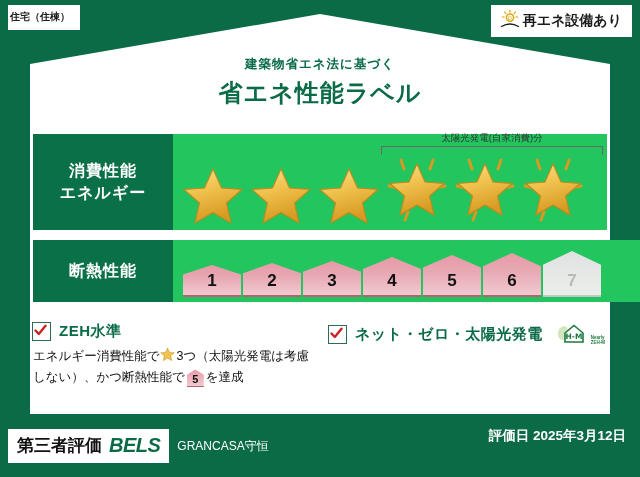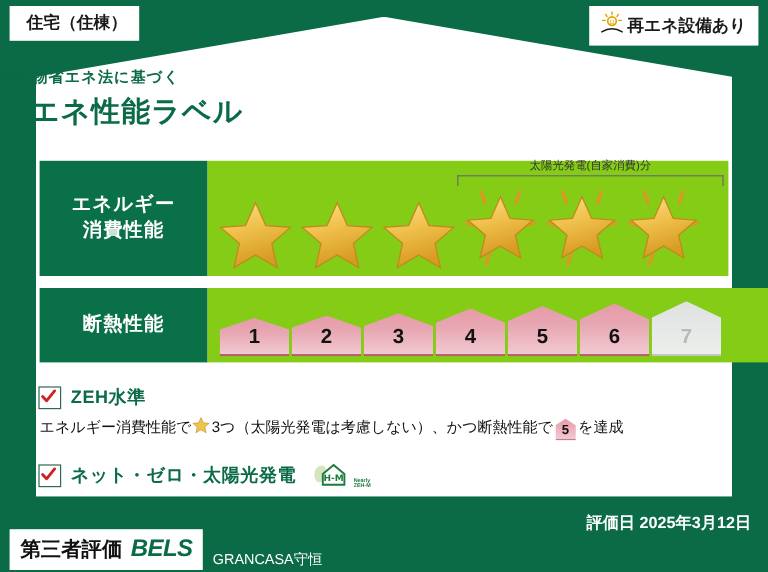--- a/index.html
+++ b/index.html
@@ -14,49 +14,49 @@
   .panel{
     position:absolute;left:30px;top:14px;width:580px;height:400px;
     background:#ffffff;
     clip-path:polygon(0% 12.5%, 50% 0%, 100% 12.5%, 100% 100%, 0% 100%);
   }
 
   
   .tag-house{
     position:absolute;left:8px;top:5px;
     background:#ffffff;color:#1a1a1a;
-    font-size:14px;font-weight:bold;
-    padding:5px 10px 6px 14px;
+    font-size:10px;font-weight:bold;
+    padding:5px 10px 6px 2px;
     letter-spacing:0px;white-space:nowrap;
   }
   
   .tag-solar{
     position:absolute;right:8px;top:5px;
     background:#ffffff;
     padding:4px 10px 4px 8px;
     display:flex;align-items:center;gap:2px;white-space:nowrap;
   }
   .tag-solar .txt{font-size:14px;font-weight:bold;color:#1a1a1a;}
 
   
-  .title-wrap{position:absolute;left:0;top:56px;width:640px;}
+  .title-wrap{position:absolute;left:0;top:56px;width:640px;text-align:center;}
   .title-sub{font-size:12.5px;font-weight:bold;color:#0a6b46;letter-spacing:1px;}
   .title-main{font-size:24px;font-weight:bold;color:#0a6b46;letter-spacing:1px;margin-top:4px;}
 
   
   .row{position:absolute;display:flex;align-items:stretch;}
   .row-energy{left:33px;top:134px;width:574px;height:96px;}
   .row-insul{left:33px;top:240px;width:634px;height:62px;}
   .row-label{
     background:#0a7048;color:#ffffff;
     font-size:16px;font-weight:bold;line-height:1.35;
     display:flex;flex-direction:column;align-items:center;justify-content:center;
     width:140px;flex:0 0 140px;letter-spacing:1px;
   }
-  .row-body{background:#84cc16;flex:1;position:relative;}
+  .row-body{background:#22c55e;flex:1;position:relative;}
 
   
   .stars{position:absolute;left:0;top:0;right:0;bottom:0;display:flex;align-items:flex-end;justify-content:flex-start;padding-left:6px;padding-bottom:2px;}
   .star-cell{position:relative;width:68px;height:86px;display:flex;align-items:flex-end;justify-content:center;}
 
   
   .bracket-wrap{position:absolute;left:208px;top:-2px;width:222px;}
   .bracket-label{font-size:9.5px;color:#333;text-align:center;white-space:nowrap;}
   .bracket-line{
     height:8px;margin-top:1px;
@@ -77,21 +77,21 @@
   }
   .house .num{
     font-size:17px;font-weight:bold;color:#111;
     line-height:1;padding-bottom:4px;
   }
   .house.on .shape{background:linear-gradient(180deg,#e79aa8 0%,#e7a7b2 40%,#f2c9d1 100%);border-bottom:2px solid #b4626f;}
   .house.off .shape{background:linear-gradient(180deg,#dfe2e0 0%,#eceeec 100%);border-bottom:2px solid #c3c7c4;}
   .house.off .num{color:#b7bbb8;}
 
   
-  .checks{position:absolute;left:32px;top:322px;width:576px;display:flex;gap:16px;flex-direction:column;}
+  .checks{position:absolute;left:32px;top:322px;width:576px;display:flex;gap:16px;}
   .check-col{flex:1;}
   .check-head{display:flex;align-items:center;gap:8px;}
   .check-box{
     width:17px;height:17px;flex:0 0 17px;border:1.4px solid #2f6b4f;background:#fff;
     position:relative;
   }
   .check-box svg{position:absolute;left:1px;top:1px;}
   .check-title{font-size:15px;font-weight:bold;color:#0a6b46;letter-spacing:0.5px;}
   .check-body{
     font-size:12.5px;color:#111;line-height:1.55;margin-top:6px;margin-left:1px;
@@ -105,21 +105,21 @@
     width:17px;height:17px;line-height:20px;text-align:center;
     font-size:11px;font-weight:bold;color:#111;
   }
 
   
   .zehm-logo{display:inline-flex;align-items:flex-end;gap:2px;margin-left:4px;vertical-align:middle;}
   .zehm-sub{font-size:4.5px;color:#1c7a3e;font-weight:bold;line-height:1.1;text-align:left;}
 
   
   .footer{position:absolute;left:0;bottom:0;width:640px;height:62px;background:#0a6b46;}
-  .footer-left{position:absolute;left:8px;top:14px;display:flex;align-items:flex-end;gap:8px;margin-top:12px;}
+  .footer-left{position:absolute;left:8px;top:14px;display:flex;align-items:center;gap:8px;}
   .bels-box{
     background:#ffffff;padding:5px 9px 6px 9px;display:flex;align-items:center;gap:7px;white-space:nowrap;
   }
   .bels-jp{font-size:17px;font-weight:bold;color:#111;letter-spacing:0px;}
   .bels-en{font-size:20px;font-weight:bold;color:#0a6b46;font-style:italic;letter-spacing:-0.5px;}
   .bldg-name{font-size:12px;color:#ffffff;white-space:nowrap;}
   .footer-right{position:absolute;right:14px;top:12px;text-align:right;color:#ffffff;}
   .eval-date{font-size:13.5px;font-weight:bold;white-space:nowrap;}
   .eval-id{font-size:9px;margin-top:3px;white-space:nowrap;letter-spacing:0.2px;}
 </style>
@@ -152,22 +152,22 @@
     <span class="txt">再エネ設備あり</span>
   </div>
 
   <div class="title-wrap">
     <div class="title-sub">建築物省エネ法に基づく</div>
     <div class="title-main">省エネ性能ラベル</div>
   </div>
 
   <div class="row row-energy">
     <div class="row-label">
+      <span>消費性能</span>
       <span>エネルギー</span>
-      <span>消費性能</span>
     </div>
     <div class="row-body">
 
       <div class="bracket-wrap">
         <div class="bracket-label">太陽光発電(自家消費)分</div>
         <div class="bracket-line"></div>
       </div>
 
       <div class="stars">
 

